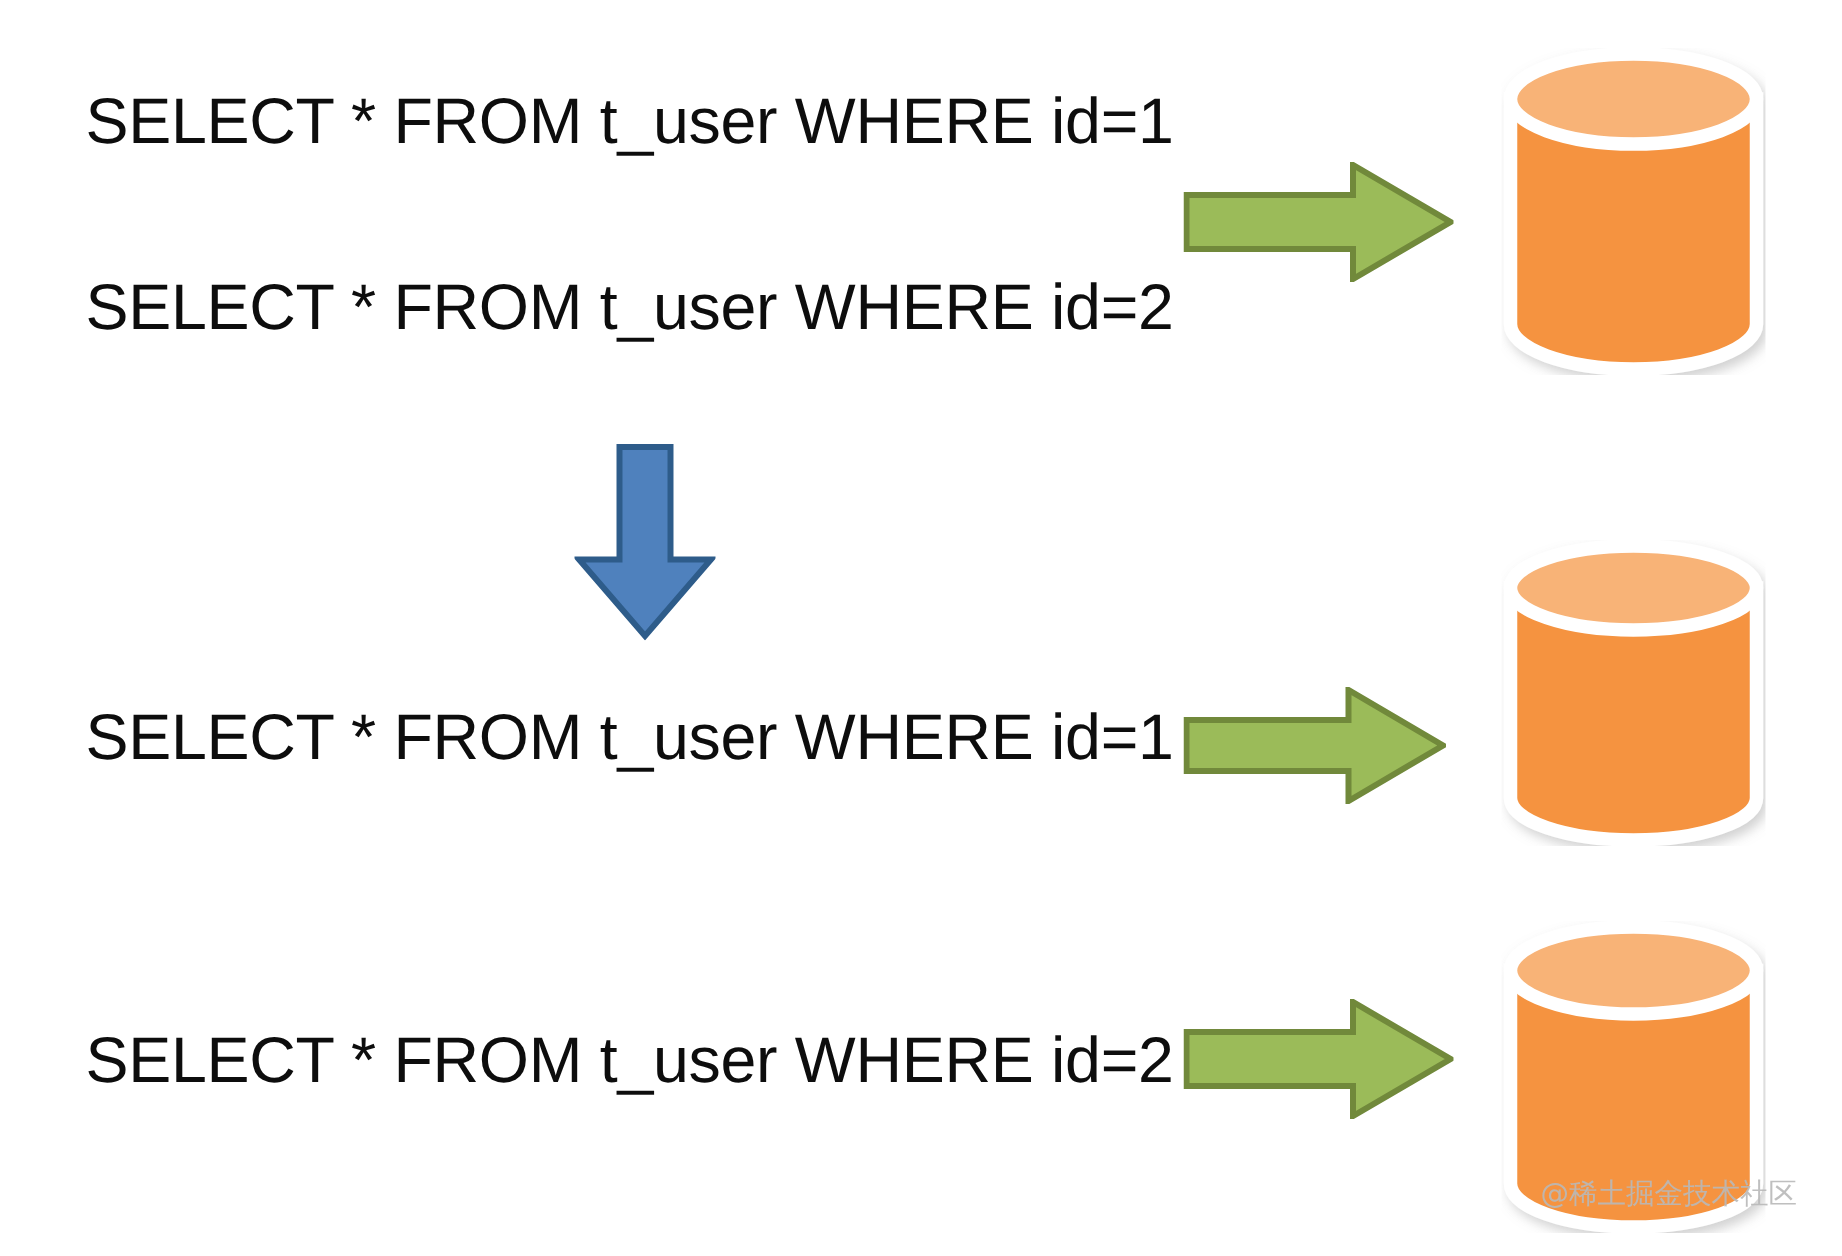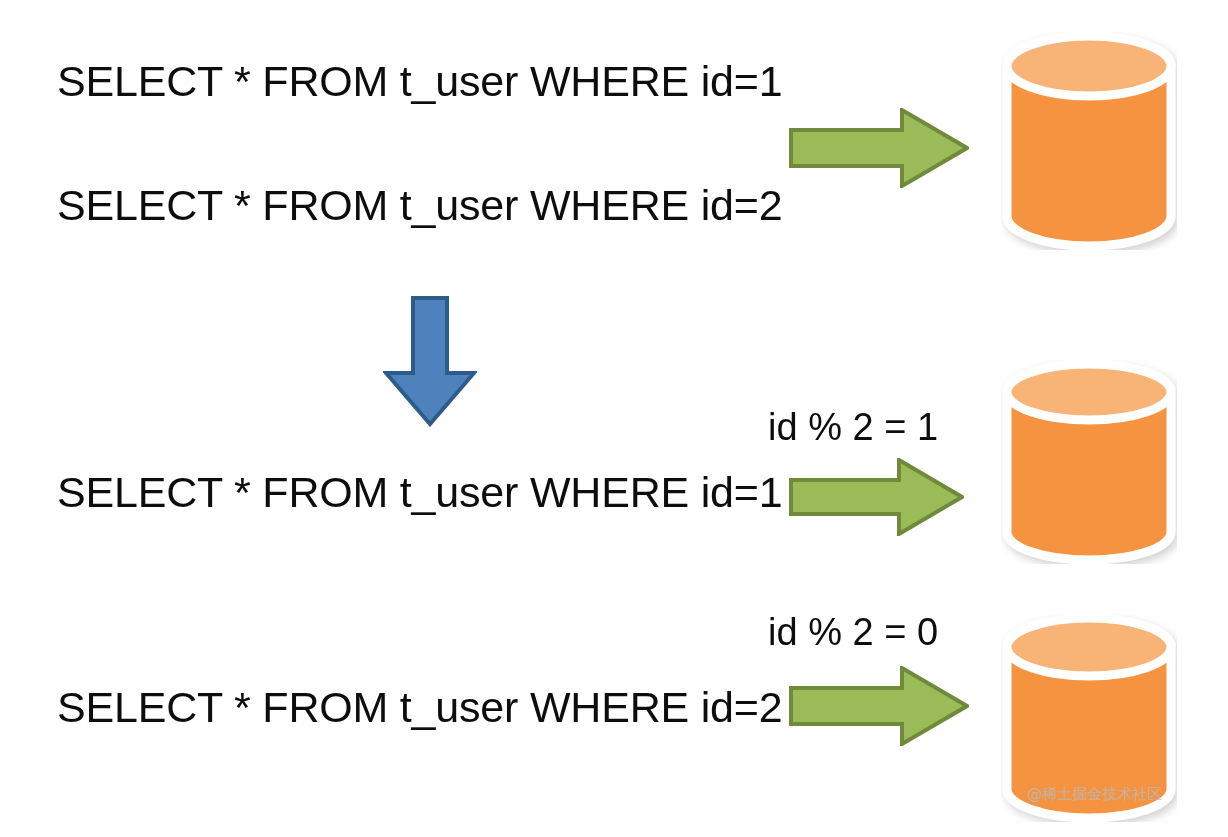--- a/index.html
+++ b/index.html
@@ -70,21 +70,21 @@
   }
   #cylinder-top    { left: 1001px; top: 32px;  width: 176px; height: 218px; }
   #cylinder-odd    { left: 1001px; top: 360px; width: 176px; height: 204px; }
   #cylinder-even   { left: 1001px; top: 614px; width: 176px; height: 208px; }
 
   
   #watermark {
     position: absolute;
     left: 1027px;
     top: 787px;
-    font-size: 15px;
+    font-size: 19px;
     line-height: 1;
     color: #b9b9b9;
     white-space: nowrap;
     font-family: "DejaVu Sans", "Liberation Sans", sans-serif;
     opacity: 0.9;
   }
 </style>
 </head>
 <body>
 
@@ -109,41 +109,39 @@
       <ellipse cx="88" cy="34" rx="82" ry="30" fill="#F8B377" stroke="#ffffff" stroke-width="9"></ellipse>
     </g>
   </svg>
 
   <svg id="blue-arrow" viewBox="0 0 94 132" preserveAspectRatio="none">
     <polygon points="30,3 64,3 64,78 91,78 47,129 3,78 30,78" fill="#4F81BD" stroke="#2E5C8A" stroke-width="4" stroke-linejoin="miter"></polygon>
   </svg>
 
   <div class="sql-text" id="sql-bottom-1">SELECT * FROM t_user WHERE id=1</div>
 
-  <div class="shard-label" id="label-odd">id % 2 = 1</div>
 
   <svg class="green-arrow" id="green-arrow-2" viewBox="0 0 175 78" preserveAspectRatio="none">
     <polygon points="2,22 110,22 110,2 173,39 110,76 110,56 2,56" fill="#9BBB59" stroke="#71893B" stroke-width="4" stroke-linejoin="miter"></polygon>
   </svg>
 
   <svg class="cylinder" id="cylinder-odd" viewBox="0 0 176 204" preserveAspectRatio="none">
     <defs>
       <filter id="cylShadow2" x="-20%" y="-20%" width="150%" height="150%">
         <feDropShadow dx="3" dy="4" stdDeviation="4" flood-color="#9a9a9a" flood-opacity="0.45"></feDropShadow>
       </filter>
     </defs>
     <g filter="url(#cylShadow2)">
       <path d="M6,32 L6,172 A82,28 0 0 0 170,172 L170,32 Z" fill="#F5933F" stroke="#ffffff" stroke-width="9"></path>
       <ellipse cx="88" cy="32" rx="82" ry="28" fill="#F8B377" stroke="#ffffff" stroke-width="9"></ellipse>
     </g>
   </svg>
 
   <div class="sql-text" id="sql-bottom-2">SELECT * FROM t_user WHERE id=2</div>
 
-  <div class="shard-label" id="label-even">id % 2 = 0</div>
 
   <svg class="green-arrow" id="green-arrow-3" viewBox="0 0 180 80" preserveAspectRatio="none">
     <polygon points="2,22 113,22 113,2 178,40 113,78 113,58 2,58" fill="#9BBB59" stroke="#71893B" stroke-width="4" stroke-linejoin="miter"></polygon>
   </svg>
 
   <svg class="cylinder" id="cylinder-even" viewBox="0 0 176 208" preserveAspectRatio="none">
     <defs>
       <filter id="cylShadow3" x="-20%" y="-20%" width="150%" height="150%">
         <feDropShadow dx="3" dy="4" stdDeviation="4" flood-color="#9a9a9a" flood-opacity="0.45"></feDropShadow>
       </filter>

